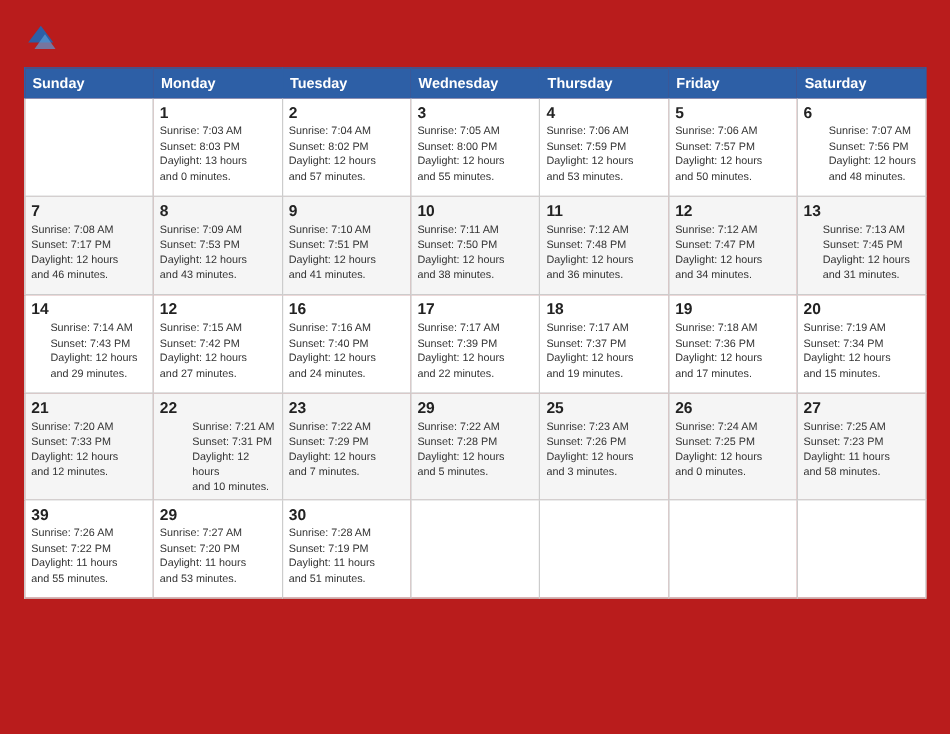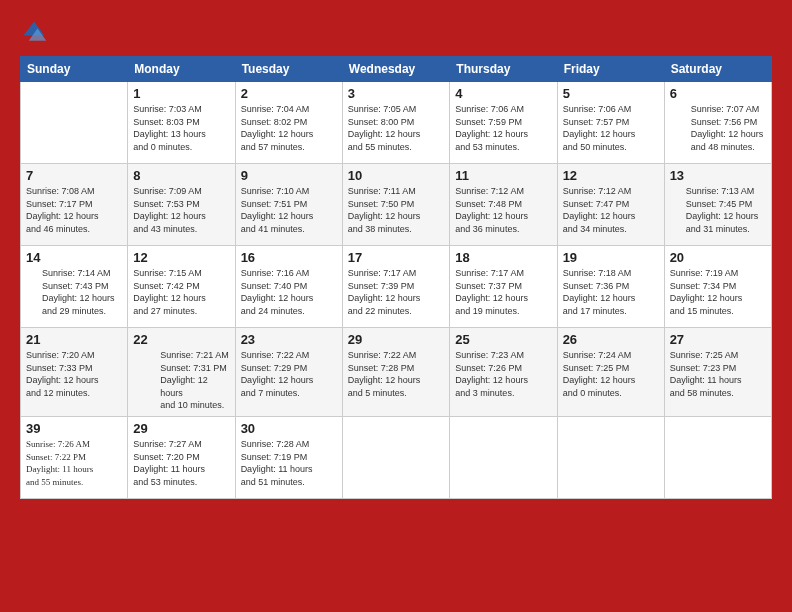--- a/index.html
+++ b/index.html
@@ -315,21 +315,21 @@
             <div class="day-num">27</div>
             <div class="day-info" style="white-space: pre-line;">Sunrise: 7:25 AM
 Sunset: 7:23 PM
 Daylight: 11 hours
 and 58 minutes.</div>
           </td>
         </tr>
         <tr class="row-white">
           <td>
             <div class="day-num">39</div>
-            <div class="day-info" style="white-space: pre-line; font-family: Liberation Serif, serif;">Sunrise: 7:26 AM
+            <div class="day-info" style="white-space: pre-line;">Sunrise: 7:26 AM
 Sunset: 7:22 PM
 Daylight: 11 hours
 and 55 minutes.</div>
           </td>
           <td>
             <div class="day-num">29</div>
             <div class="day-info" style="white-space: pre-line;">Sunrise: 7:27 AM
 Sunset: 7:20 PM
 Daylight: 11 hours
 and 53 minutes.</div>

